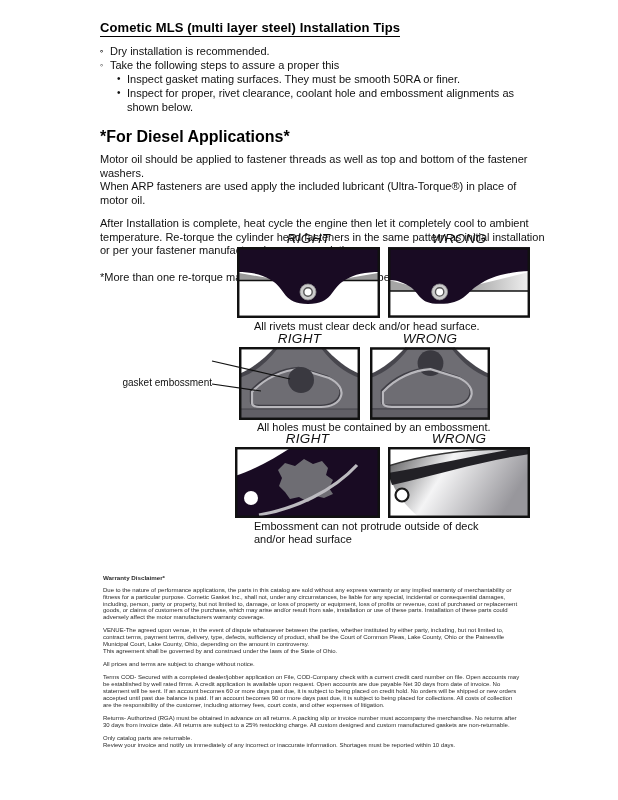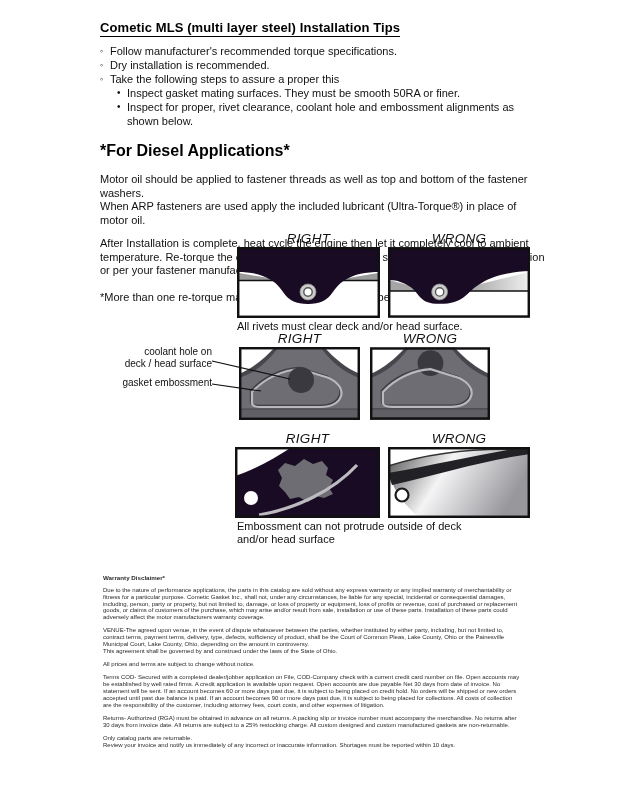--- a/index.html
+++ b/index.html
@@ -13,45 +13,44 @@
   .doc-title{
     display:inline-block;font-size:13px;font-weight:bold;color:#000;
     border-bottom:1.6px solid #000;padding-bottom:1px;letter-spacing:.1px;
   }
   .bullets{margin-top:7px;font-size:11px;line-height:14px;color:#111;}
   .bullet{position:relative;padding-left:10px;}
   .bullet .marker{position:absolute;left:0;top:0;font-size:9px;line-height:14px;}
   .subbullet{position:relative;margin-left:17px;padding-left:10px;}
   .subbullet .marker{position:absolute;left:0;top:0;font-size:10px;line-height:14px;}
   .diesel-heading{margin-top:14px;font-size:16px;font-weight:bold;color:#000;}
-  .bodyp{margin-top:13px;font-size:11px;line-height:13.5px;color:#111;}
+  .bodyp{margin-top:7px;font-size:11px;line-height:13.5px;color:#111;}
   .note{margin-top:13px;font-size:11px;color:#111;}
   
   .dg-header{position:absolute;text-align:center;font-size:13.5px;color:#111;letter-spacing:.3px;font-style:italic;}
-  .dg-caption{position:absolute;font-size:11px;line-height:13px;color:#111;}
+  .dg-caption{position:absolute;font-size:11px;line-height:13px;color:#111;margin-left:17px;}
   .dg-sidelabel{position:absolute;width:102px;text-align:right;font-size:10px;line-height:12px;color:#111;}
   svg.dg{position:absolute;}
   
   #legal{position:absolute;left:103px;top:574px;width:428px;color:#2a2a2a;}
   .legal-h{font-size:6.2px;font-weight:bold;line-height:7px;margin-bottom:6px;}
   .legal-p{font-size:6px;line-height:6.8px;margin-bottom:6.5px;}
   .page-code{position:absolute;left:388px;top:760px;font-size:13.5px;color:#222;margin-left:29px;}
 </style>
 </head>
 <body>
 
 <div id="page">
 
   <div id="text-col">
     <span class="doc-title">Cometic MLS (multi layer steel) Installation Tips</span>
 
     <div class="bullets">
       <div class="bullet">
         <span class="marker">◦</span>
-        <span>Follow manufacturer's recommended torque specifications.</span>
       </div>
       <div class="bullet">
         <span class="marker">◦</span>
         <span>Dry installation is recommended.</span>
       </div>
       <div class="bullet">
         <span class="marker">◦</span>
         <span>Take the following steps to assure a proper this</span>
       </div>
       <div class="subbullet">
@@ -102,22 +101,20 @@
     <circle cx="52" cy="45" r="8" fill="#cccccc" stroke="#8f8f8f" stroke-width="0.8"></circle>
     <circle cx="52" cy="45" r="4.2" fill="#ffffff" stroke="#555" stroke-width="1.4"></circle>
     <rect x="1.2" y="1.2" width="140.6" height="68.6" fill="none" stroke="#111" stroke-width="2.5"></rect>
   </svg>
 
   <div class="dg-caption" style="left:237px;top:320px;">All rivets must clear deck and/or head surface.</div>
 
   <div class="dg-header" style="left:239px;top:331px;width:121px;">RIGHT</div>
   <div class="dg-header" style="left:370px;top:331px;width:120px;">WRONG</div>
 
-  <div class="dg-sidelabel prewrap" style="left:110px;top:346px;">coolant hole on
-deck / head surface</div>
   <div class="dg-sidelabel" style="left:110px;top:377px;">gasket embossment</div>
 
   <svg class="dg" style="left:239px;top:347px;" width="121" height="73" viewBox="0 0 121 73">
     <rect width="121" height="73" fill="#6e6d73"></rect>
     <rect y="62" width="121" height="11" fill="#615f66"></rect>
     <line x1="0" y1="62" x2="121" y2="62" stroke="#47464c" stroke-width="1.2"></line>
     <path d="M36,0 C27,12 14,23 0,28" stroke="#47464d" stroke-width="6" fill="none"></path>
     <path d="M85,0 C94,12 107,23 121,28" stroke="#47464d" stroke-width="6" fill="none"></path>
     <path d="M0,0 L36,0 C26,11 13,22 0,27 Z" fill="#ffffff"></path>
     <path d="M121,0 L85,0 C95,11 108,22 121,27 Z" fill="#ffffff"></path>
@@ -139,20 +136,21 @@
     <path d="M13,56 L13,45 C26,31 44,23 61,22 L90,31 C100,36 104,43 102,49 C100,56 92,60 82,60 L22,60 C16,60 13,59 13,56 Z" transform="translate(-1.2,-1.2)" stroke="#403f46" stroke-width="2" fill="none"></path>
     <path d="M13,56 L13,45 C26,31 44,23 61,22 L90,31 C100,36 104,43 102,49 C100,56 92,60 82,60 L22,60 C16,60 13,59 13,56 Z" stroke="#b9b8bd" stroke-width="2.2" fill="none"></path>
     <rect x="1.2" y="1.2" width="118.6" height="70.6" fill="none" stroke="#111" stroke-width="2.5"></rect>
   </svg>
 
   <svg class="dg" style="left:211px;top:358px;z-index:5;" width="82" height="36" viewBox="0 0 82 36">
     <line x1="1" y1="3" x2="79" y2="21" stroke="#111" stroke-width="1.2"></line>
     <line x1="1" y1="26" x2="50" y2="33" stroke="#111" stroke-width="1.2"></line>
   </svg>
 
+  <div class="dg-caption" style="left:240px;top:421px;">All holes must be contained by an embossment.</div>
 
   <div class="dg-header" style="left:235px;top:431px;width:145px;">RIGHT</div>
   <div class="dg-header" style="left:388px;top:431px;width:142px;">WRONG</div>
 
   <svg class="dg" style="left:235px;top:447px;" width="145" height="71" viewBox="0 0 145 71">
     <rect width="145" height="71" fill="#190b23"></rect>
     <path d="M0,0 L57,0 C39,12 18,23 0,29 Z" fill="#ffffff"></path>
     <polygon points="50,16 60,19 69,12 78,17 87,14 93,21 91,28 98,33 94,41 98,47 89,51 81,49 73,55 64,50 55,52 50,45 44,39 47,31 43,23" fill="#6e6d73"></polygon>
     <path d="M24,68 C60,62 98,44 122,18" stroke="#bcbbc0" stroke-width="3.2" fill="none"></path>
     <circle cx="16" cy="51" r="7" fill="#ffffff"></circle>

